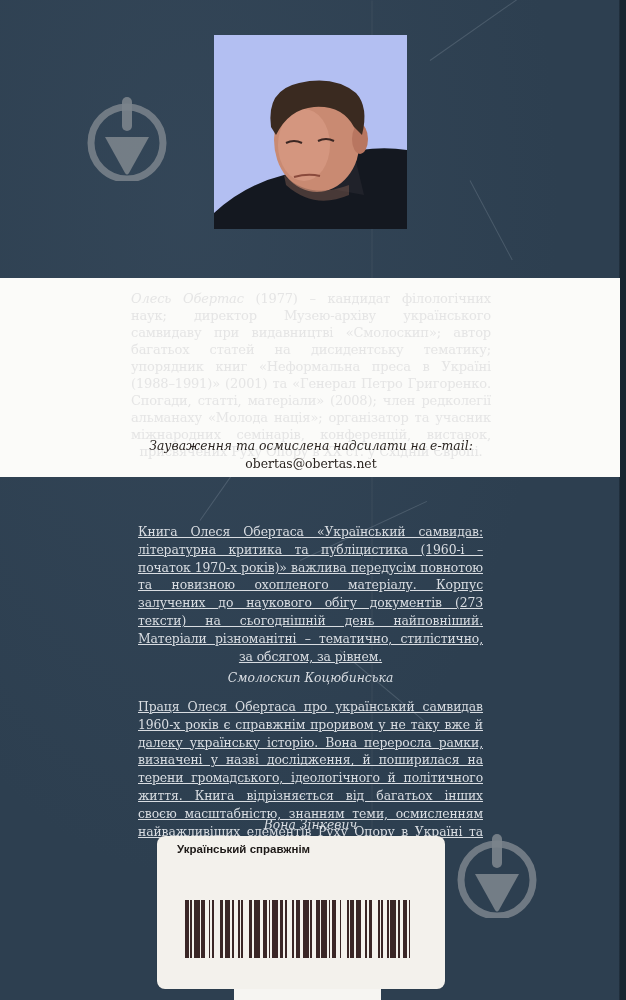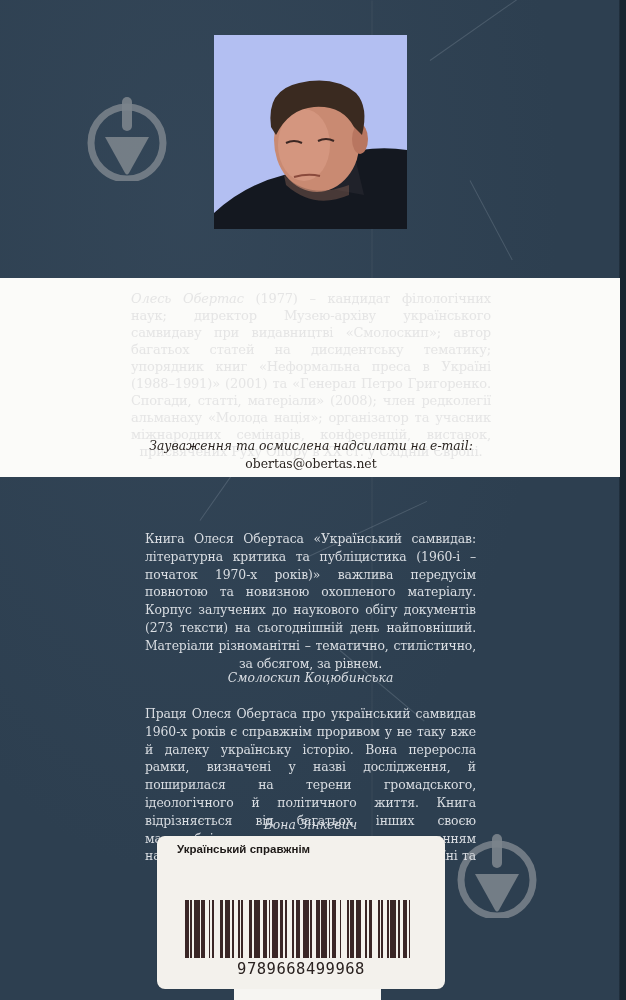--- a/index.html
+++ b/index.html
@@ -44,21 +44,21 @@
     position: absolute; left: 131px; top: 437px; width: 360px;
     color: #2a2420; font-size: 12.4px; line-height: 18px; text-align: center;
   }
   .contact-line .lbl { font-style: italic; }
 
   .review {
     position: absolute; left: 133px; width: 355px;
     color: #d9dde2; font-size: 12.4px; line-height: 17.8px;
     text-align: justify; letter-spacing: -0.1px;
   }
-  .review p { margin: 12px; text-align: justify; text-align-last: center; }
+  .review p { margin: 5px; text-align: justify; text-align-last: center; text-decoration: underline; }
   .review1 { top: 518px; }
   .review2 { top: 693px; }
   .signature {
     position: absolute; left: 133px; width: 355px; text-align: center;
     color: #d9dde2; font-style: italic; font-size: 12.4px; line-height: 18px;
   }
 
   .label {
     position: absolute; left: 157px; top: 836px; width: 288px; height: 153px;
     background: #f3f1ec; border-radius: 8px;
@@ -225,15 +225,14 @@
       <div class="gap" style="width: 1.824px;"></div>
       <div class="bar" style="width: 5.472px; background: rgb(58, 38, 38);"></div>
       <div class="gap" style="width: 1.824px;"></div>
       <div class="bar" style="width: 1.824px; background: rgb(58, 38, 38);"></div>
       <div class="gap" style="width: 3.648px;"></div>
       <div class="bar" style="width: 3.648px; background: rgb(58, 38, 38);"></div>
       <div class="gap" style="width: 1.824px;"></div>
       <div class="bar" style="width: 1.824px; background: rgb(58, 38, 38);"></div>
       <div class="gap" style="width: 1.824px;"></div>
     </div>
-  <div class="barcode-digits">9789668499968</div>
 </div>
 <div class="bottom-strip"></div>
 
 </body></html>

